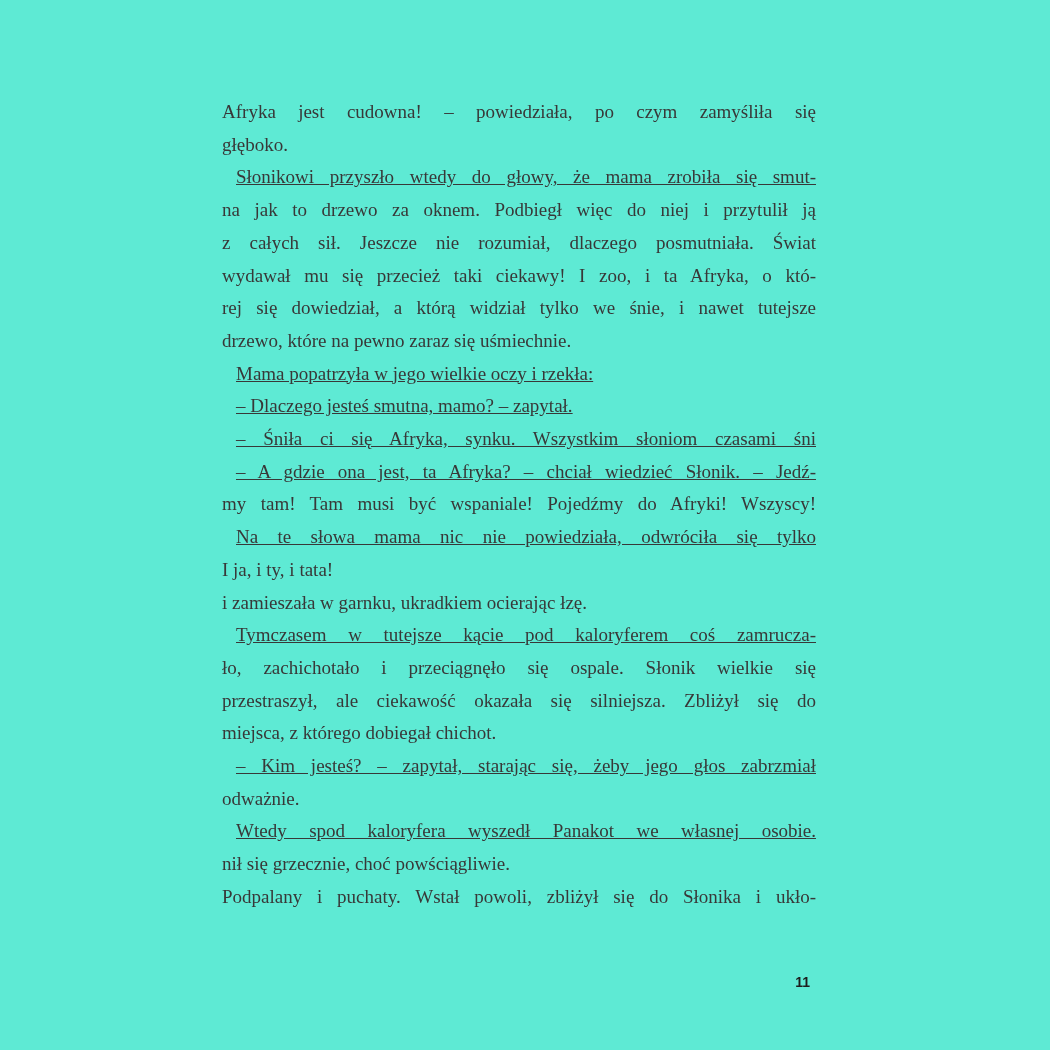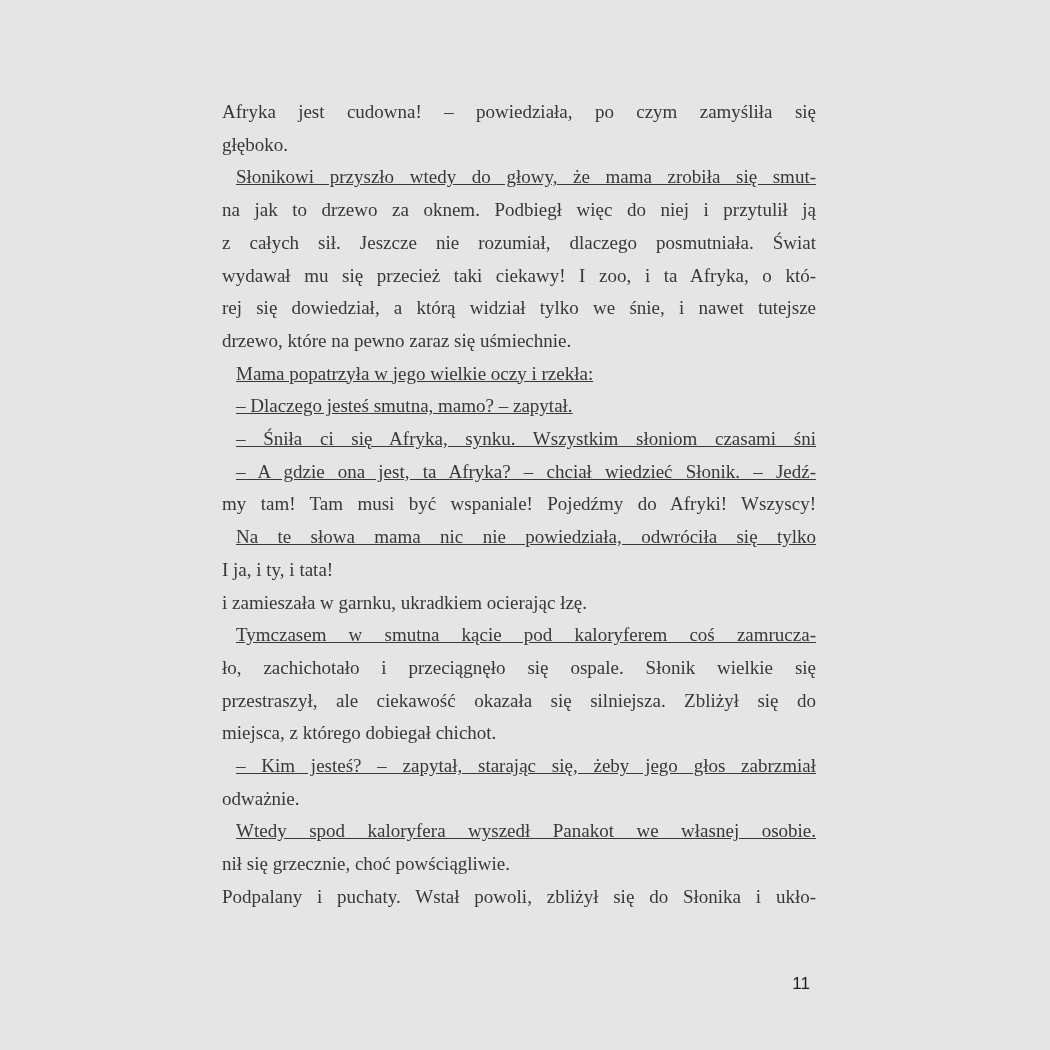--- a/index.html
+++ b/index.html
@@ -4,21 +4,21 @@
 <style>
   html, body {
     margin: 0;
     padding: 0;
     background: #ffffff;
   }
   .book-page {
     position: relative;
     width: 1050px;
     height: 1050px;
-    background: #e5e5e5;
+    background: #5eead4;
     overflow: hidden;
     font-family: "Liberation Serif", serif;
   }
   .text-block {
     position: absolute;
     left: 222px;
     top: 96px;
     width: 594px;
     font-size: 19px;
     line-height: 32.7px;
@@ -36,22 +36,22 @@
     text-indent: 14px;
     text-decoration: underline;
   }
   .page-number {
     position: absolute;
     left: 222px;
     top: 974px;
     width: 588px;
     text-align: right;
     font-family: "Liberation Sans", sans-serif;
-    font-size: 17px;
-    font-weight: 400;
+    font-size: 14px;
+    font-weight: 700;
     color: #1d1d1d;
   }
 </style>
 </head>
 <body>
 
 <div class="book-page">
   <div class="text-block">
       <div class="line">Afryka jest cudowna! – powiedziała, po czym zamyśliła się</div>
       <div class="line last">głęboko.</div>
@@ -62,21 +62,21 @@
       <div class="line">rej się dowiedział, a którą widział tylko we śnie, i nawet tutejsze</div>
       <div class="line last">drzewo, które na pewno zaraz się uśmiechnie.</div>
       <div class="line last indent">Mama popatrzyła w jego wielkie oczy i rzekła:</div>
       <div class="line last indent">– Dlaczego jesteś smutna, mamo? – zapytał.</div>
       <div class="line indent">– Śniła ci się Afryka, synku. Wszystkim słoniom czasami śni</div>
       <div class="line indent">– A gdzie ona jest, ta Afryka? – chciał wiedzieć Słonik. – Jedź-</div>
       <div class="line">my tam! Tam musi być wspaniale! Pojedźmy do Afryki! Wszyscy!</div>
       <div class="line indent">Na te słowa mama nic nie powiedziała, odwróciła się tylko</div>
       <div class="line last">I ja, i ty, i tata!</div>
       <div class="line last">i zamieszała w garnku, ukradkiem ocierając łzę.</div>
-      <div class="line indent">Tymczasem w smutna kącie pod kaloryferem coś zamrucza-</div>
+      <div class="line indent">Tymczasem w tutejsze kącie pod kaloryferem coś zamrucza-</div>
       <div class="line">ło, zachichotało i przeciągnęło się ospale. Słonik wielkie się</div>
       <div class="line">przestraszył, ale ciekawość okazała się silniejsza. Zbliżył się do</div>
       <div class="line last">miejsca, z którego dobiegał chichot.</div>
       <div class="line indent">– Kim jesteś? – zapytał, starając się, żeby jego głos zabrzmiał</div>
       <div class="line last">odważnie.</div>
       <div class="line indent">Wtedy spod kaloryfera wyszedł Panakot we własnej osobie.</div>
       <div class="line last">nił się grzecznie, choć powściągliwie.</div>
       <div class="line">Podpalany i puchaty. Wstał powoli, zbliżył się do Słonika i ukło-</div>
     </div>
   <div class="page-number">11</div>

